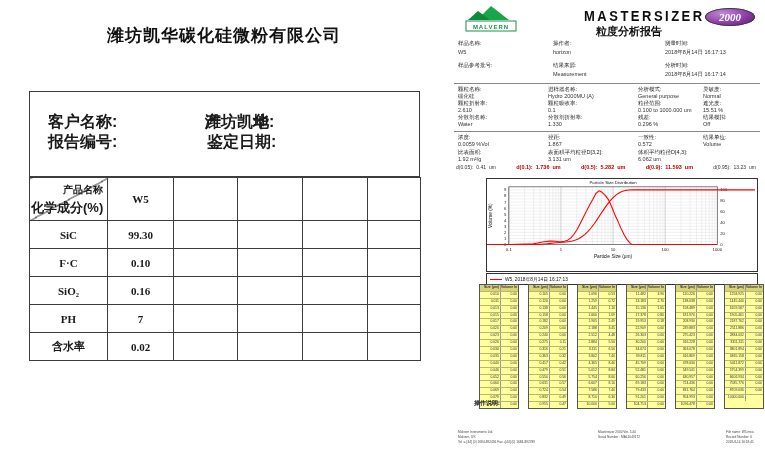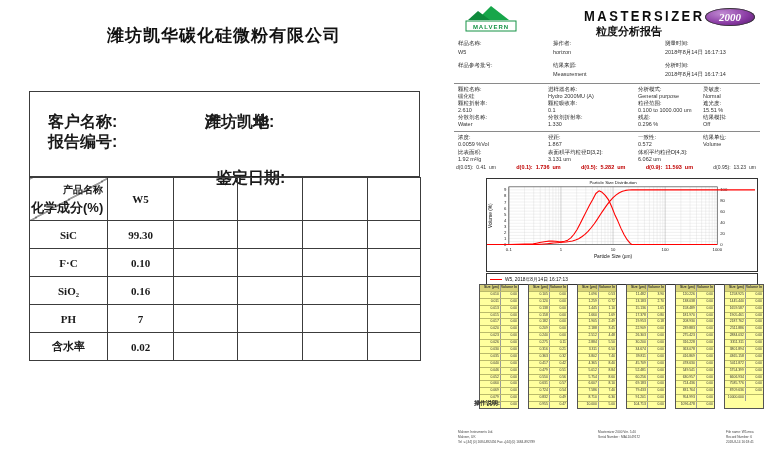--- a/index.html
+++ b/index.html
@@ -8,21 +8,21 @@
   
   .left-doc{position:absolute;left:0;top:0;width:448px;height:450px;}
   .ld-company{position:absolute;top:24px;left:0;width:448px;text-align:center;
               font-size:17px;font-weight:bold;letter-spacing:1px;color:#111;}
   .ld-title{position:absolute;top:56px;left:0;width:448px;text-align:center;
             font-size:15px;font-weight:bold;letter-spacing:2px;color:#111;}
   .ld-box{position:absolute;left:29px;top:91px;width:391px;height:86px;
           border:1.5px solid #3c3c3c;box-sizing:border-box;}
   .ld-box span{position:absolute;font-size:16px;font-weight:bold;white-space:pre;}
   .ld-cust{left:18px;top:20px;} .ld-origin{left:175px;top:20px;}
-  .ld-repno{left:18px;top:40px;} .ld-date{left:186px;top:40px;margin-top:36px;}
+  .ld-repno{left:18px;top:40px;} .ld-date{left:177px;top:40px;}
   .chem-table{position:absolute;left:29px;top:177px;width:391px;border-collapse:collapse;table-layout:fixed;}
   .chem-table td{border:1.5px solid #3c3c3c;text-align:center;vertical-align:middle;
                  font-family:"Liberation Serif","DejaVu Serif",serif;
                  font-size:11px;font-weight:bold;height:27px;padding:0;}
   .chem-table tr.hd td{height:42px;}
   td.diag{position:relative;background:
       linear-gradient(to bottom right,transparent 49.3%,#3c3c3c 49.3%,#3c3c3c 50.7%,transparent 50.7%);}
   .diag-top{position:absolute;top:5px;right:4px;font-size:10px;font-weight:bold;
             font-family:"Liberation Sans","DejaVu Sans",sans-serif;}
   .diag-bot{position:absolute;bottom:3px;left:1px;font-size:13px;font-weight:bold;

